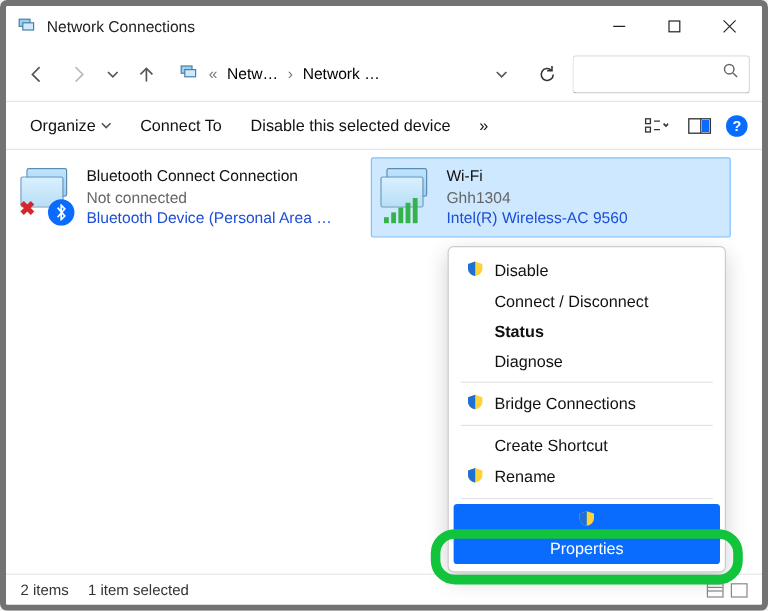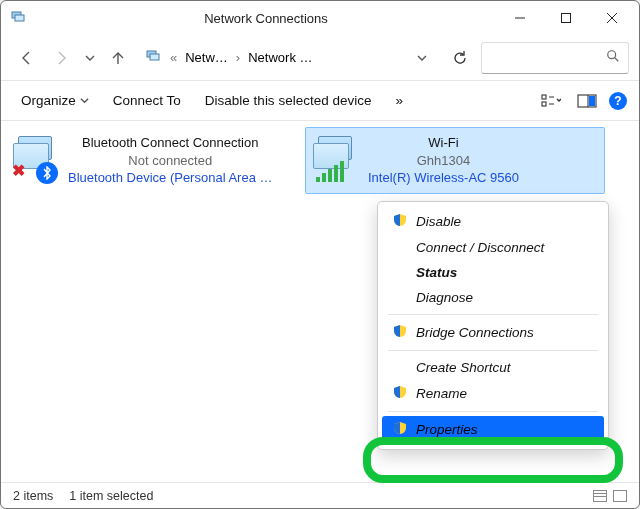--- a/index.html
+++ b/index.html
@@ -1,20 +1,20 @@
 <!DOCTYPE html>
 <html><head>
 <meta charset="utf-8">
 <style>
   * { box-sizing: border-box; font-family: "Segoe UI", Arial, sans-serif; }
   body { margin: 0; background: #f0f0f0; }
   .window {
-    width: 640px; height: 509px; background: #fff; border: 1px solid #737373;
+    width: 640px; height: 509px; background: #fff; border: 5px solid #737373;
     border-radius: 6px; margin: 0; position: relative; overflow: hidden;
-    display: flex; flex-direction: column; text-align: center;
+    display: flex; flex-direction: column;
   }
   .titlebar {
     display: flex; align-items: center; height: 34px; padding: 0 4px 0 10px;
     font-size: 13px; color: #222;
   }
   .titlebar .app-icon svg { width: 16px; height: 16px; }
   .titlebar .title { margin-left: 8px; flex: 1; }
   .win-controls { display: flex; }
   .win-btn { width: 46px; height: 30px; display: flex; align-items: center; justify-content: center; }
   .win-btn svg { stroke: #222; stroke-width: 1; fill: none; }
@@ -83,30 +83,29 @@
   .bars span { width: 4px; background: #36b24a; }
   .bars span:nth-child(1){height:5px;} .bars span:nth-child(2){height:9px;}
   .bars span:nth-child(3){height:13px;} .bars span:nth-child(4){height:17px;}
   .bars span:nth-child(5){height:21px;}
   .context-menu {
     position: absolute; right: 30px; top: 200px; width: 232px;
     background: #fff; border: 1px solid #ccc; border-radius: 5px;
     box-shadow: 0 6px 18px rgba(0,0,0,.18);
     padding: 6px 4px; font-size: 13.5px;
     z-index: 5;
-    font-style: italic;
   }
   .cm-item {
     display: flex; align-items: center; gap: 8px;
     padding: 5px 10px; color: #111; border-radius: 3px;
   }
   .cm-item .shield svg { width: 14px; height: 14px; }
   .cm-item.bold { font-weight: 700; }
   .cm-item.disabled { color: #aaa; }
-  .cm-item.selected { background: #0a6cff; color: #000000; }
+  .cm-item.selected { background: #0a6cff; color: #ffffff; flex-direction: column; }
   .cm-sep { height: 1px; background: #e3e3e3; margin: 4px 6px; }
   .cm-icon-col { width: 16px; display: flex; justify-content: center; }
   .highlight {
     position: absolute; right: 16px; top: 436px; width: 260px; height: 46px;
     border: 8px solid #12c43b; border-radius: 20px; pointer-events: none; z-index: 6;
   }
   .statusbar {
     height: 26px; border-top: 1px solid #e6e6e6;
     display: flex; align-items: center; gap: 16px; padding: 0 12px;
     font-size: 12.5px; color: #333;

